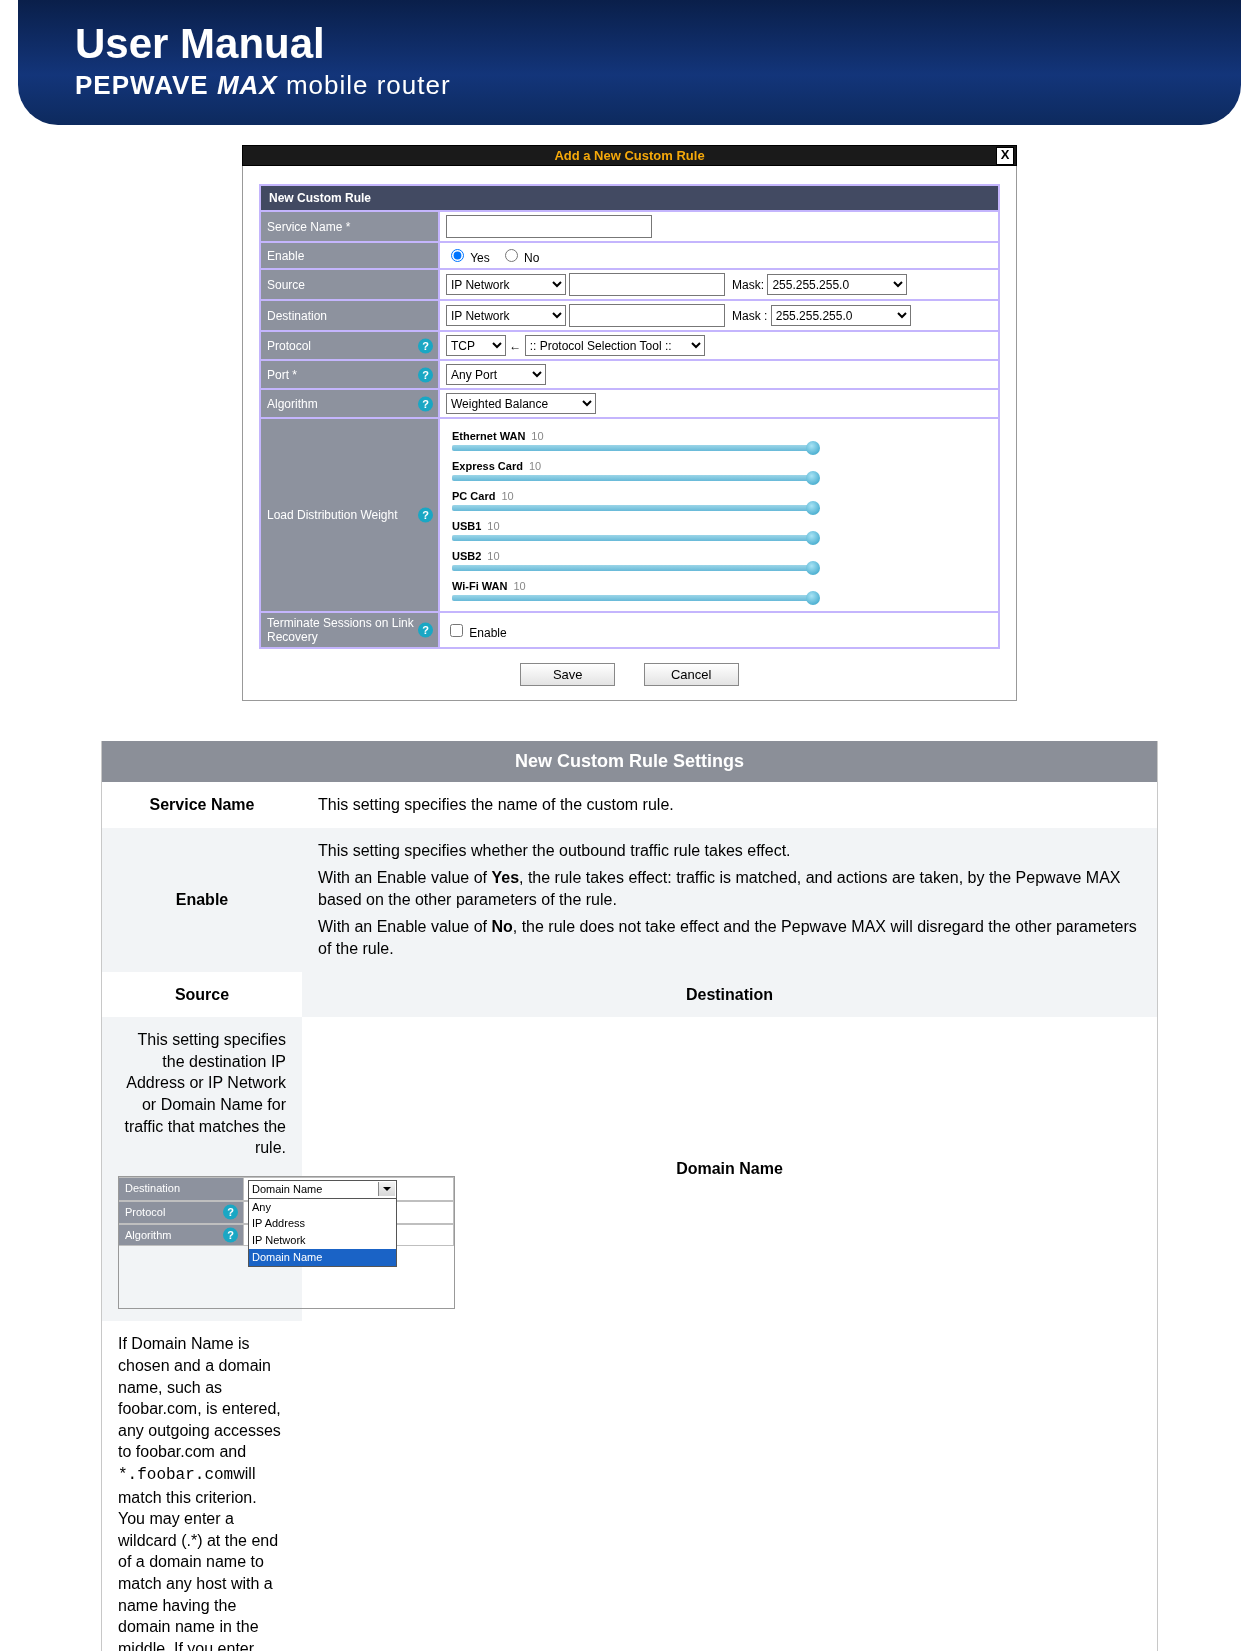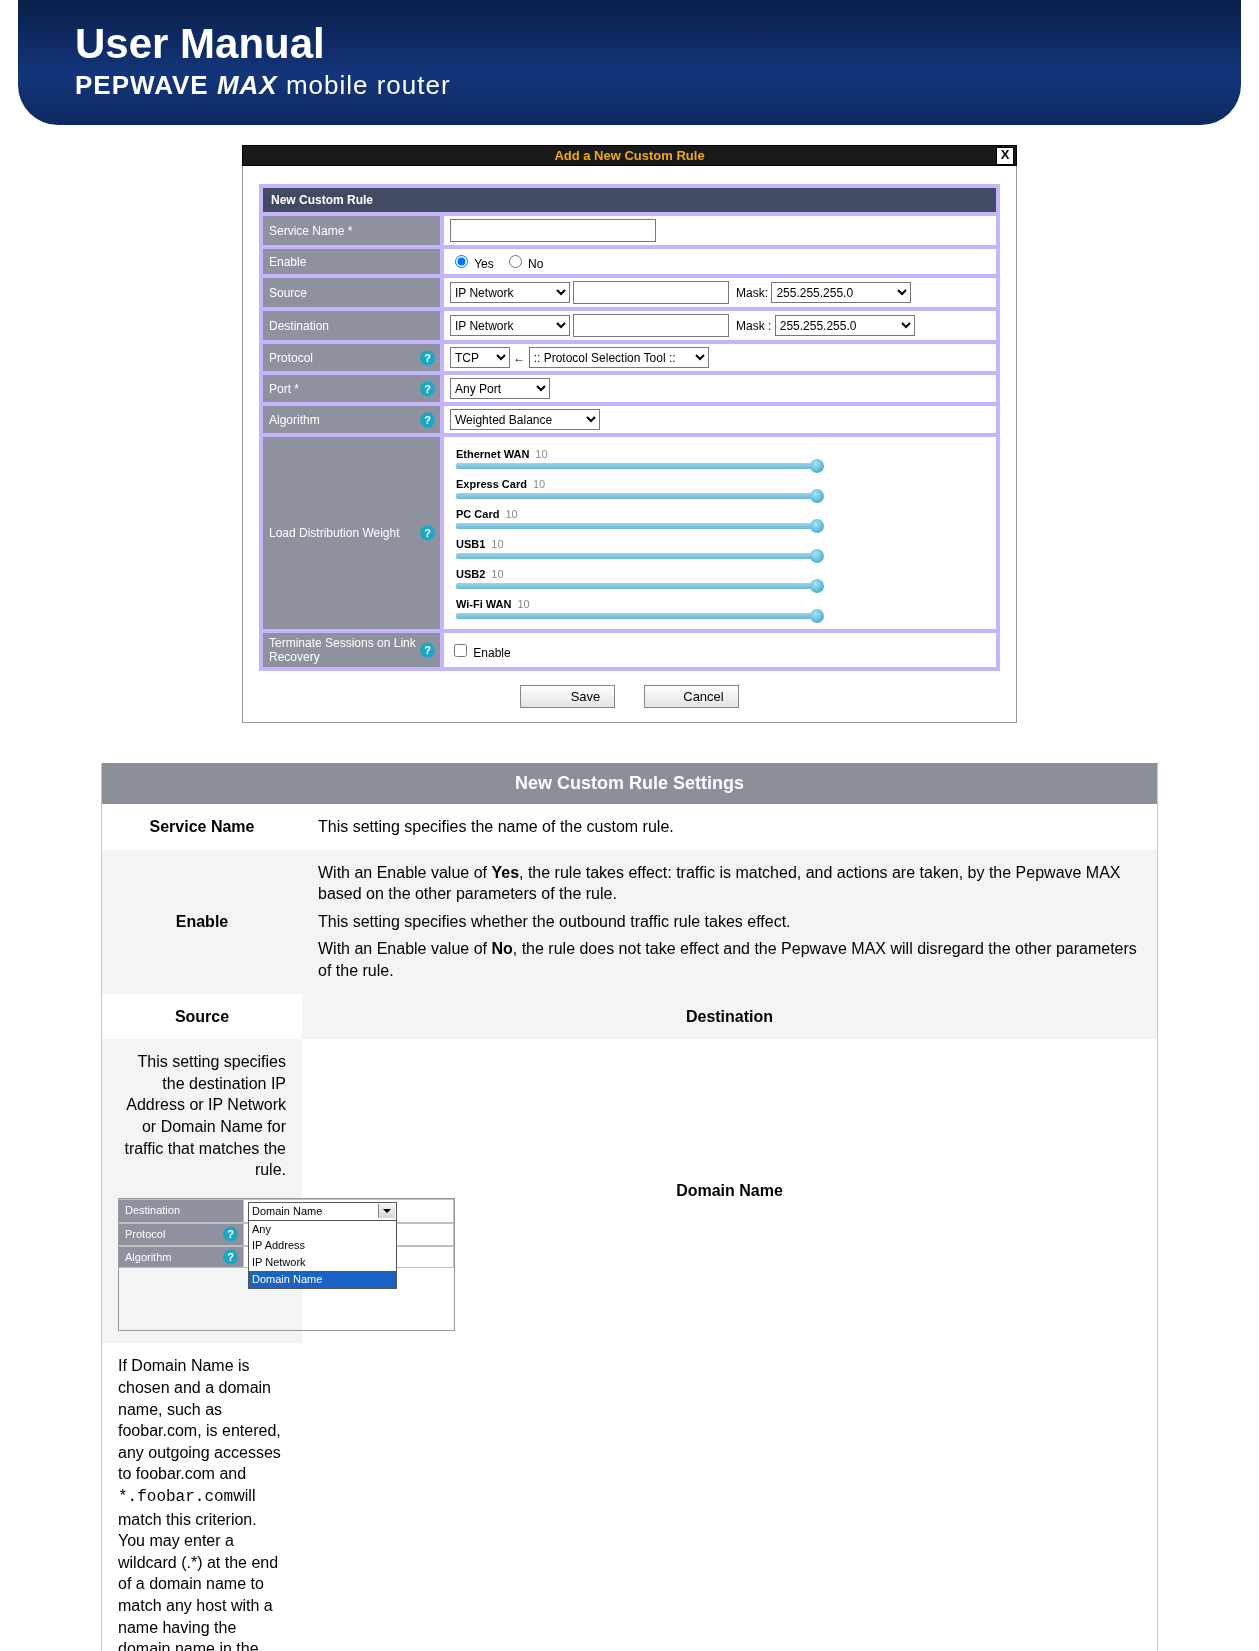--- a/index.html
+++ b/index.html
@@ -53,21 +53,21 @@
   .dlg-close {
     position: absolute; right: 2px; top: 1px;
     width: 16px; height: 16px; background: #fff;
     font-family: Arial; font-weight: 900; line-height: 14px;
     text-align: center; color: #000; border:1px solid #000;
     cursor: pointer;
   }
   .dlg-body { border:1px solid #999; border-top:none; background:#fff; padding:18px 16px 10px; }
 
   .formtbl { width: 100%; border-collapse: collapse; font-size: 12px; }
-  .formtbl td { border:4px solid #c4b5fd; padding:3px 6px; vertical-align: middle; }
+  .formtbl td { border:2px solid #c4b5fd; padding:3px 6px; vertical-align: middle; }
   .formhdr td { background:#424a62; color:#fff; font-weight:700; padding:5px 8px; }
   .lblcell {
     width: 165px; background:#8d929e; color:#fff; position:relative;
   }
   .help {
     display:inline-block; width:15px; height:15px; border-radius:50%;
     background:#1aa7c4; color:#fff; line-height:15px; text-align:center;
     font-weight:700; font-size:11px; position:absolute; right:5px; top:50%;
     transform:translateY(-50%); cursor:pointer;
   }
@@ -79,21 +79,20 @@
   .slider-val { color:#888; font-size:11px; margin-left:6px;}
   .slider-track{ position:relative; height:6px; background:#e4e4e4; border-radius:2px; width:360px; margin-top:2px;}
   .slider-fill{ position:absolute; height:6px; background: linear-gradient(180deg,#9cd6e8,#67b9d8); border-radius:2px; left:0; right:0;}
   .slider-grip{position:absolute; right:-8px; top:-4px; width:14px; height:14px; border-radius:50%; background: radial-gradient(circle at 40% 35%, #a8e3f5, #2d9ec4);}
 
   .btnbar { text-align:center; padding:14px 0 4px;}
   .btn {
     display:inline-block; min-width:95px; padding:3px 14px; margin:0 12px;
     font:13px Arial; border:1px solid #888; background:linear-gradient(#fff,#e3e3e3);
     cursor:pointer;
-    text-align:right;
   }
 
   
   .settings-wrap{ width: 1055px; margin: 40px auto 0; border:1px solid #c8c8c8; border-top:none;}
   .settings-head{
      background:#8b8f98; color:#fff; text-align:center; font-weight:700;
      padding:10px 0; font-size:18px; font-family:Arial;
   }
   .stgrid{display:grid; grid-template-columns:200px 1fr; font-size:16px; line-height:1.35; font-family: Arial;}
   .stgrid>div{padding:12px 16px;}
@@ -275,22 +274,22 @@
   <div class="settings-wrap">
     <div class="settings-head">New Custom Rule Settings</div>
     <div class="stgrid" id="settings-grid">
         <div class="klabel">Service Name</div>
         <div>
           <div>This setting specifies the name of the custom rule.</div>
         </div>
         <div class="klabel row-alt">Enable</div>
         <div class="row-alt">
           <div>
+            <p style="margin:0 0 6px">This setting specifies whether the outbound traffic rule takes effect.</p>
             <p style="margin:0 0 6px">With an Enable value of <b>Yes</b>, the rule takes effect:  traffic is matched, and actions are taken, by the Pepwave MAX based on the other parameters of the rule.</p>
-            <p style="margin:0 0 6px">This setting specifies whether the outbound traffic rule takes effect.</p>
             <p style="margin:0">With an Enable value of <b>No</b>, the rule does not take effect and the Pepwave MAX will disregard the other parameters of the rule.</p>
           </div>
         </div>
         <div class="klabel">Source</div>
         <div class="klabel row-alt">Destination</div>
         <div class="row-alt">
           <div>
             <p style="margin: 0px 0px 17px; text-align: right;">This setting specifies the destination IP Address or IP Network or Domain Name for traffic that matches the rule.</p>
             <div class="mini" style="padding-bottom: 62px;">
               <div class="mini-row">

